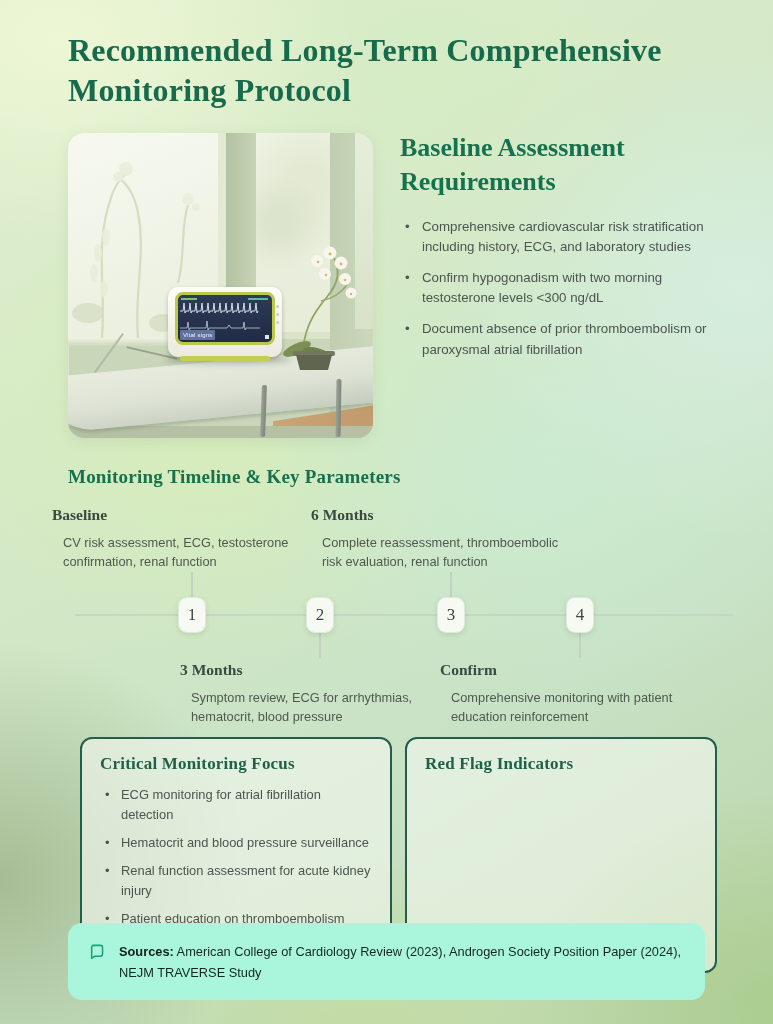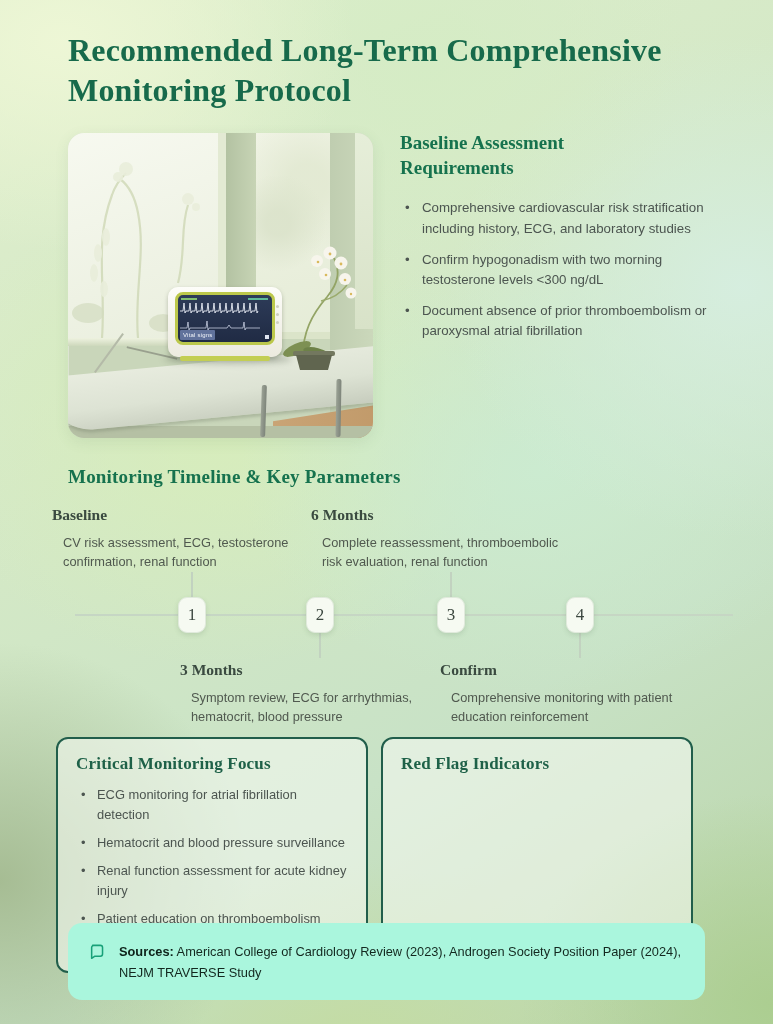--- a/index.html
+++ b/index.html
@@ -22,21 +22,21 @@
 
   
   .page-title {
     position:absolute; left:68px; top:30px; width:660px;
     font-family:"Liberation Serif", serif; font-weight:700;
     font-size:32px; line-height:1.26; color:#176a4b; letter-spacing:.2px;
   }
   .assessment { position:absolute; left:400px; top:131px; width:310px; }
   .assessment h2 {
     font-family:"Liberation Serif", serif; font-weight:700;
-    font-size:19px; line-height:1.3; color:#16724e; width:260px; margin-bottom:18px;
+    font-size:26px; line-height:1.3; color:#16724e; width:260px; margin-bottom:18px;
   }
   .bullets { list-style:none; }
   .bullets li {
     position:relative; padding-left:22px; margin-bottom:10px;
     font-size:13.3px; line-height:1.55; color:#4c5550;
   }
   .bullets li::before { content:"\2022"; position:absolute; left:5px; top:0; color:#4c5550; }
 
   .timeline-heading {
     position:absolute; left:68px; top:466px;
@@ -54,21 +54,21 @@
     font-family:"Liberation Serif", serif; font-size:17px; font-weight:400; color:#3b473f;
   }
   .tl-label { position:absolute; width:280px; text-align:left; }
   .tl-label h3 {
     font-family:"Liberation Serif", serif; font-weight:700;
     font-size:15.5px; color:#3a4a40; margin-bottom:9px;
   }
   .tl-label p { font-size:12.8px; line-height:1.52; color:#50594f; width:258px; margin:0 auto; }
 
   
-  .cards { position:absolute; left:56px; top:737px; width:637px; display:flex; gap:13px; }
+  .cards { position:absolute; left:80px; top:737px; width:637px; display:flex; gap:13px; }
   .card {
     flex:1; border:2px solid #215e4b; border-radius:12px;
     background:rgba(243,249,240,.6); padding:15px 16px 14px 18px; min-height:170px;
   }
   .card h3 {
     font-family:"Liberation Serif", serif; font-weight:700;
     font-size:17px; color:#1e6148; margin-bottom:11px; letter-spacing:.2px;
   }
   .card .bullets li { font-size:12.9px; margin-bottom:8px; padding-left:21px; }
 

